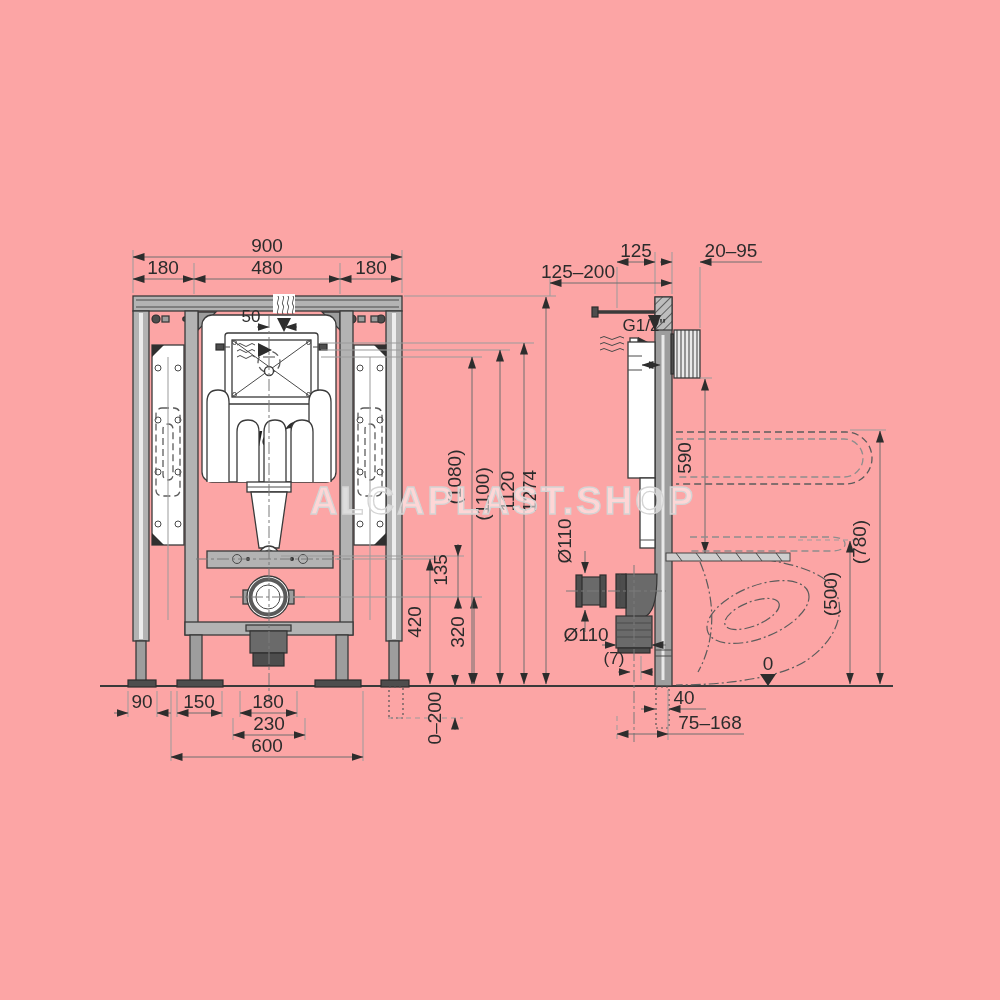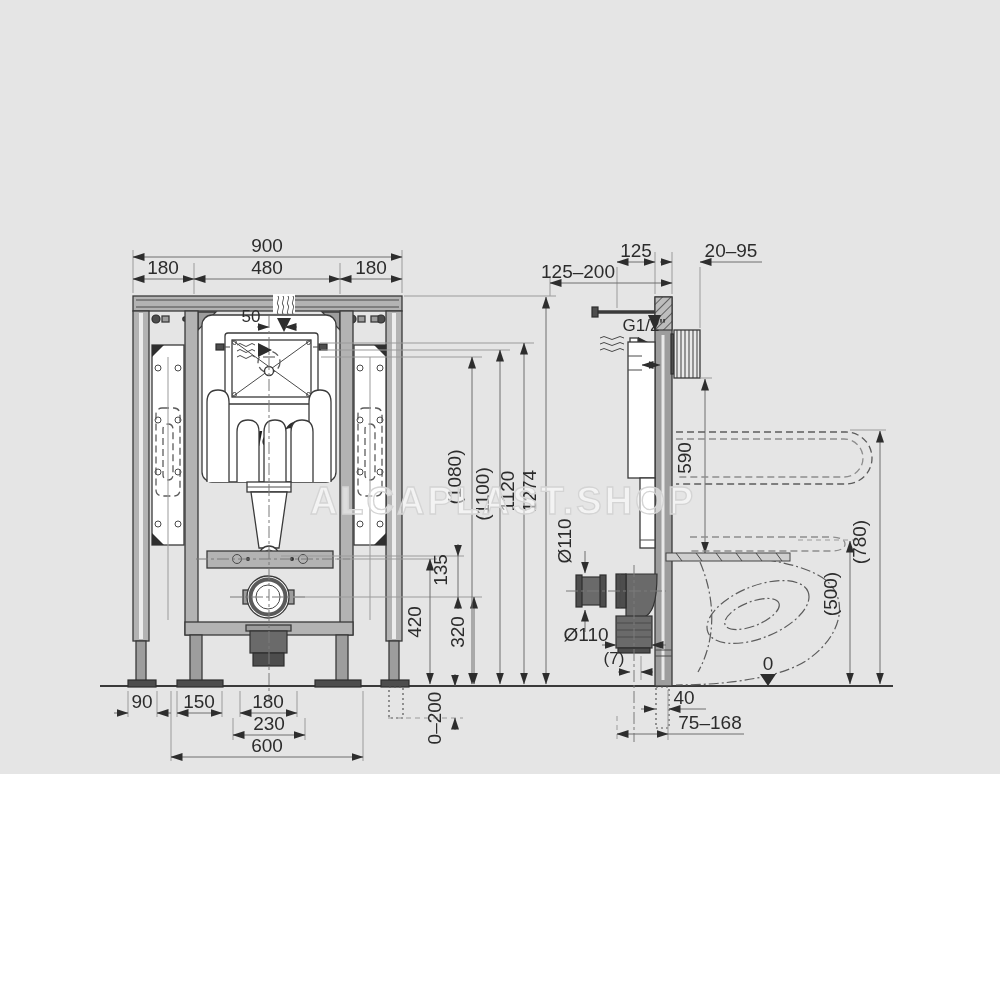--- a/index.html
+++ b/index.html
@@ -1,16 +1,16 @@
 <!DOCTYPE html>
 <html><head>
 <meta charset="utf-8">
 <style>
   html,body{margin:0;padding:0;background:#fff;}
-  .stage{position:relative;width:1000px;height:774px;background:#e5e5e5;overflow:hidden;}
+  .stage{position:relative;width:1000px;height:1000px;background:#fca5a5;overflow:hidden;}
   svg{position:absolute;left:0;top:0;}
   .lnthin{stroke:#4a4a4a;stroke-width:1;fill:none;}
   .white{fill:#ffffff;stroke:#3a3a3a;stroke-width:1.3;}
   .grayA{fill:#b3b3b3;stroke:#3a3a3a;stroke-width:1.3;}
   .grayB{fill:#9d9d9d;stroke:#3a3a3a;stroke-width:1.3;}
   .darkA{fill:#6a6a6a;stroke:#333;stroke-width:1.2;}
   .darkB{fill:#4d4d4d;stroke:#2e2e2e;stroke-width:1.2;}
   .dim{stroke:#6e6e6e;stroke-width:1;fill:none;}
   .ext{stroke:#9b9b9b;stroke-width:1;fill:none;}
   .extd{stroke:#9b9b9b;stroke-width:1;fill:none;stroke-dasharray:5 4;}

